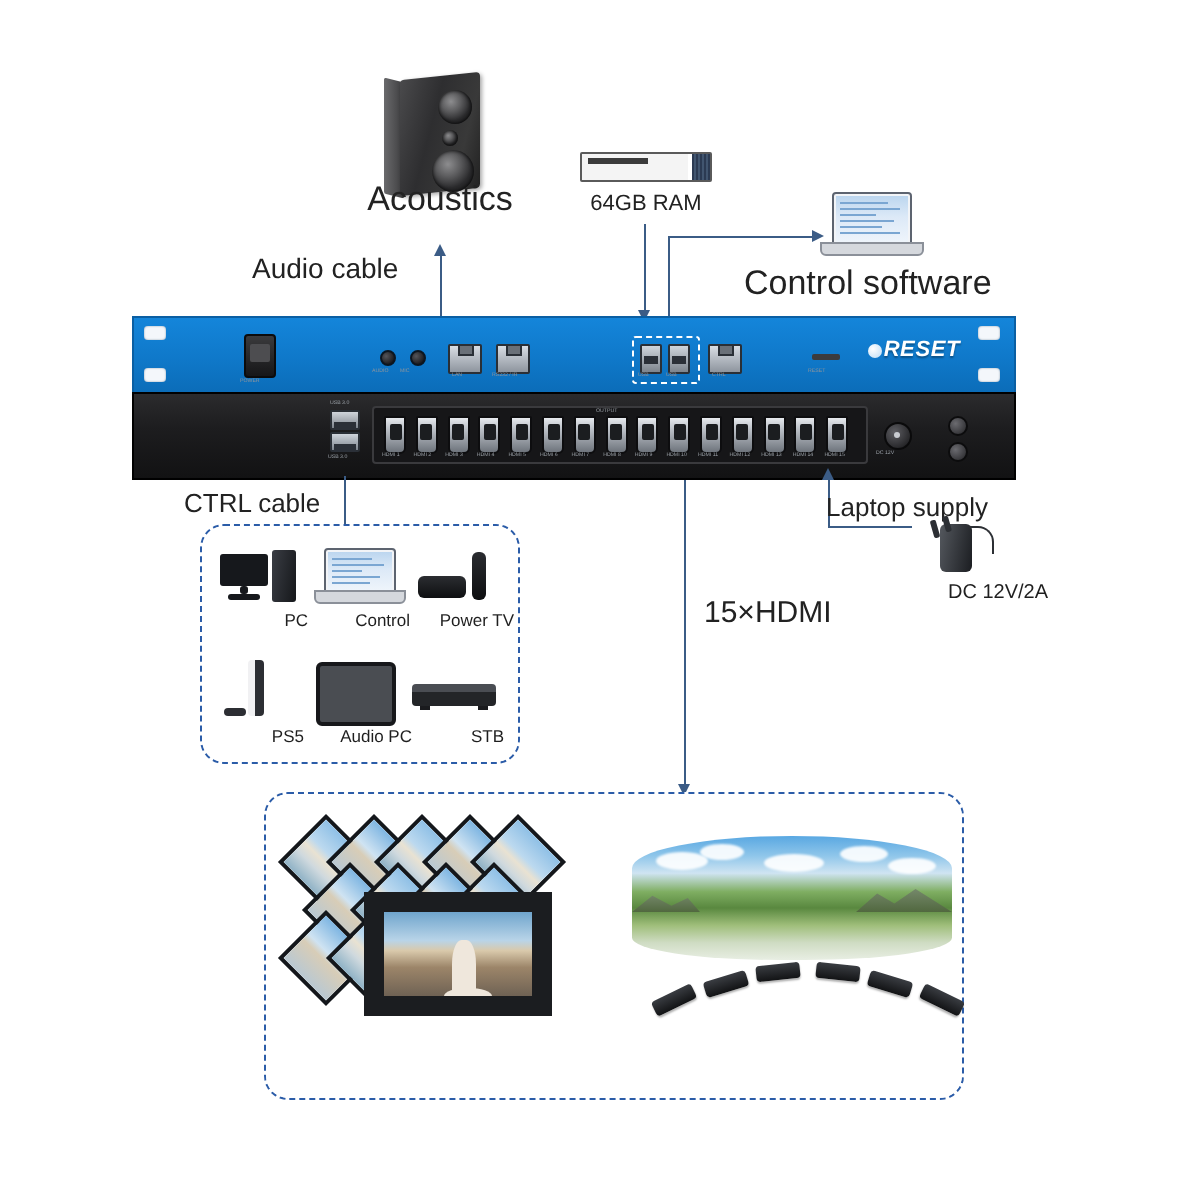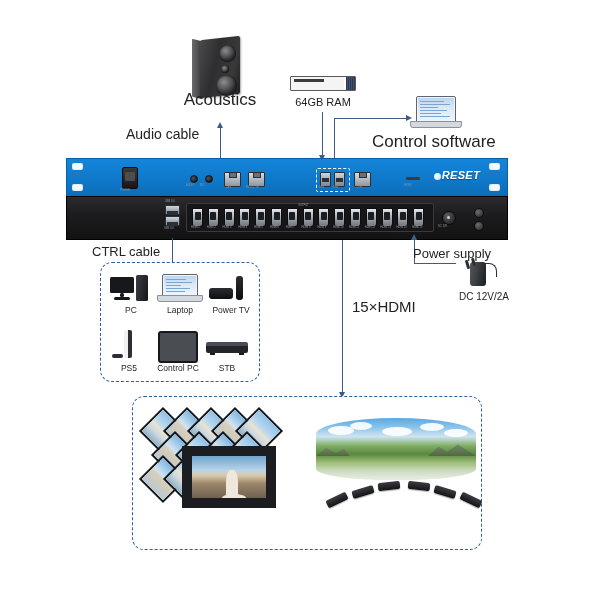--- a/index.html
+++ b/index.html
@@ -77,21 +77,21 @@
   .dash{position:absolute;border:1.7px dashed #2b5ca8;border-radius:12px;background:#fff;}
 
   
   .mon{position:absolute;background:#16181c;border-radius:1.5px;}
   .pcbox{position:absolute;background:linear-gradient(100deg,#3a3d44,#15171a);border-radius:1.5px;}
   .atv{position:absolute;background:linear-gradient(180deg,#2b2d31,#0e0f11);border-radius:3px;}
   .remote{position:absolute;background:linear-gradient(180deg,#2a2c30,#0d0e10);border-radius:3px;}
   .ps5{position:absolute;background:linear-gradient(90deg,#f1f1f3 0 45%,#2c2e33 45% 100%);border-radius:2px;}
   .tab{position:absolute;background:#4a4d52;border:2px solid #17181b;border-radius:3px;}
   .stb{position:absolute;background:linear-gradient(180deg,#4a4d53 0 38%,#232528 38% 100%);border-radius:2px;}
-  .cap{position:absolute;font-size:8.5px;color:#1f1f1f;white-space:nowrap;text-align:center;}
+  .cap{position:absolute;font-size:8.5px;color:#1f1f1f;white-space:nowrap;text-align:right;}
 
   
   .tile{position:absolute;width:34px;height:34px;transform:rotate(45deg);
      border:2.2px solid #14171b;box-sizing:border-box;overflow:hidden;}
   .seaA{width:100%;height:100%;background:
       linear-gradient(180deg,#8fc0e6 0%,#bcd9ef 38%,#e9e2d2 52%,#cfd9de 70%,#8fb2c6 100%);}
   .seaB{width:100%;height:100%;background:
       linear-gradient(180deg,#7fb6e2 0%,#cfe3f2 42%,#d8cdb7 55%,#b9c8d2 100%);}
   .centerpic{position:absolute;border:10px solid #1b1d20;box-sizing:border-box;overflow:hidden;
      background:linear-gradient(180deg,#6fa5cd 0%,#b9d4e8 34%,#d9c9ab 46%,#9c8569 66%,#6f6254 100%);}
@@ -265,50 +265,50 @@
       <div class="lt-inner">
         <i style="top:3px;width:20px;"></i>
           <i style="top:6px;width:26px;"></i>
         <i style="top:9px;width:15px;"></i>
           <i style="top:12px;width:24px;"></i>
         <i style="top:15px;width:19px;"></i>
       </div>
     </div>
     <div class="lt-base" style="left:0;top:21px;width:44px;height:5px;"></div>
   </div>
-  <div class="cap" style="left:155px;top:305px;width:50px;">Laptop</div>
+  <div class="cap" style="left:155px;top:305px;width:50px;">Control</div>
 
   <div class="abs" style="left:209px;top:276px;width:42px;height:28px;">
     <div class="atv" style="left:0;top:12px;width:24px;height:11px;"></div>
     <div class="remote" style="left:27px;top:0;width:7px;height:24px;"></div>
   </div>
   <div class="cap" style="left:205px;top:305px;width:52px;">Power TV</div>
 
   <div class="abs" style="left:112px;top:330px;width:38px;height:32px;">
     <div class="ps5" style="left:12px;top:0;width:8px;height:28px;"></div>
     <div class="ps5" style="left:0px;top:24px;width:11px;height:4px;background:#2c2e33;"></div>
   </div>
   <div class="cap" style="left:106px;top:363px;width:46px;">PS5</div>
 
   <div class="abs" style="left:156px;top:330px;width:44px;height:32px;">
     <div class="tab" style="left:2px;top:1px;width:36px;height:28px;"></div>
   </div>
-  <div class="cap" style="left:150px;top:363px;width:56px;">Control PC</div>
+  <div class="cap" style="left:150px;top:363px;width:56px;">Audio PC</div>
 
   <div class="abs" style="left:206px;top:336px;width:46px;height:26px;">
     <div class="stb" style="left:0;top:6px;width:42px;height:11px;"></div>
     <div class="abs" style="left:4px;top:17px;width:5px;height:2px;background:#1a1b1e;"></div>
     <div class="abs" style="left:33px;top:17px;width:5px;height:2px;background:#1a1b1e;"></div>
   </div>
   <div class="cap" style="left:202px;top:363px;width:50px;">STB</div>
 
   <div class="ln lnv" style="left:414px;top:240px;height:24px;"></div>
   <div class="ln lnh" style="left:414px;top:263px;width:42px;"></div>
   <div class="arrow-up" style="left:411px;top:234px;"></div>
-  <div class="lbl" style="left:413px;top:246px;font-size:13px;">Power supply</div>
+  <div class="lbl" style="left:413px;top:246px;font-size:13px;">Laptop supply</div>
 
   <div class="abs" style="left:462px;top:258px;width:40px;height:32px;">
     <div class="adp-body" style="left:8px;top:4px;width:16px;height:24px;"></div>
     <div class="adp-prong" style="left:4px;top:2px;width:3px;height:9px;transform:rotate(-16deg);"></div>
     <div class="adp-prong" style="left:10px;top:0px;width:3px;height:8px;transform:rotate(-16deg);"></div>
     <div class="adp-wire" style="left:23px;top:5px;width:11px;height:13px;"></div>
   </div>
   <div class="cap" style="left:444px;top:291px;width:80px;font-size:10px;">DC 12V/2A</div>
 
   <div class="ln lnv" style="left:342px;top:240px;height:158px;"></div>

